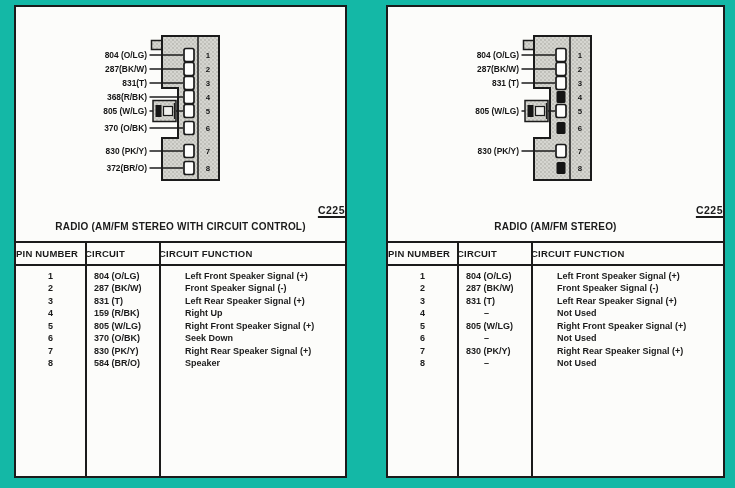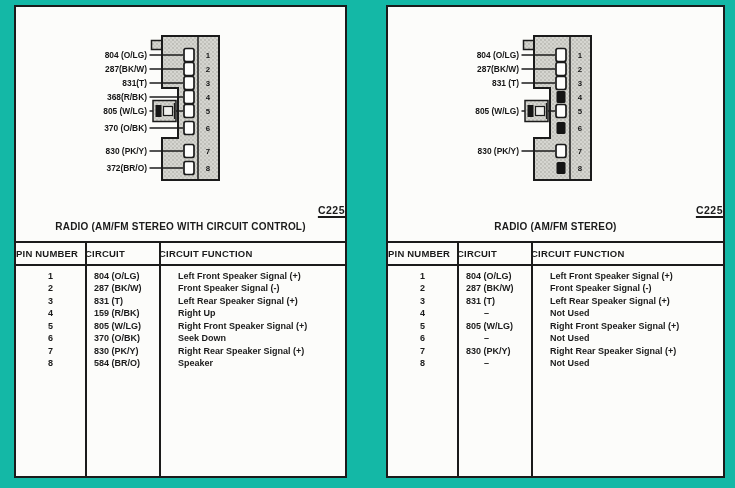--- a/index.html
+++ b/index.html
@@ -44,21 +44,21 @@
   .tbody{
     flex:1;display:grid;grid-template-columns:69px 74px 1fr;
     grid-auto-rows:12.45px;padding-top:4px;align-content:start;
   }
   .td{
     font-size:9px;font-weight:bold;line-height:12.45px;white-space:nowrap;overflow:visible;
   }
   .td.c1{text-align:center;}
   .td.c2{padding-left:9px;}
   .td.c2.dash{padding-left:27px;}
-  .td.c3{padding-left:19px;}
+  .td.c3{padding-left:26px;}
 </style>
 </head>
 <body>
 
 <div class="page">
 
   <div class="panel left">
     <div class="diagram">
       <svg class="conn" width="329" height="234" viewBox="0 0 329 234">
           <defs>

